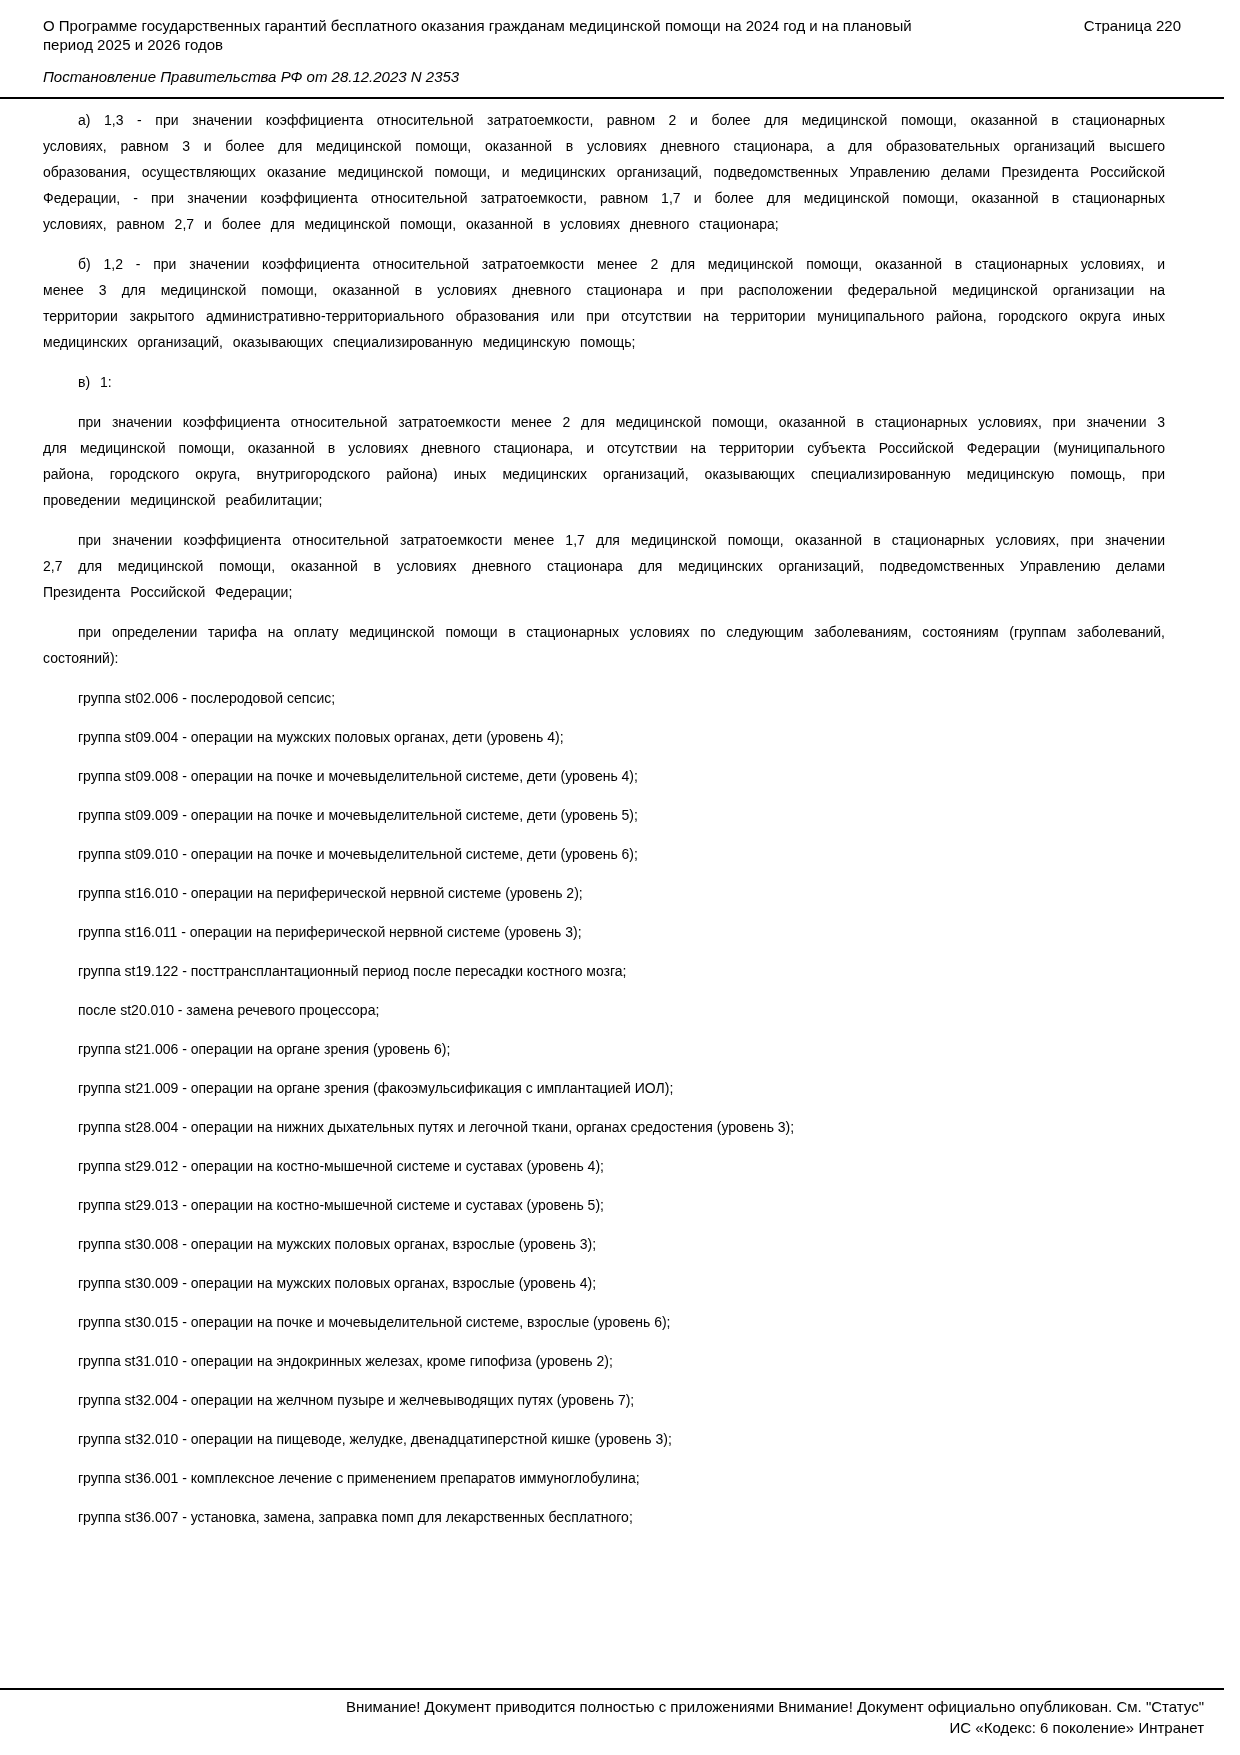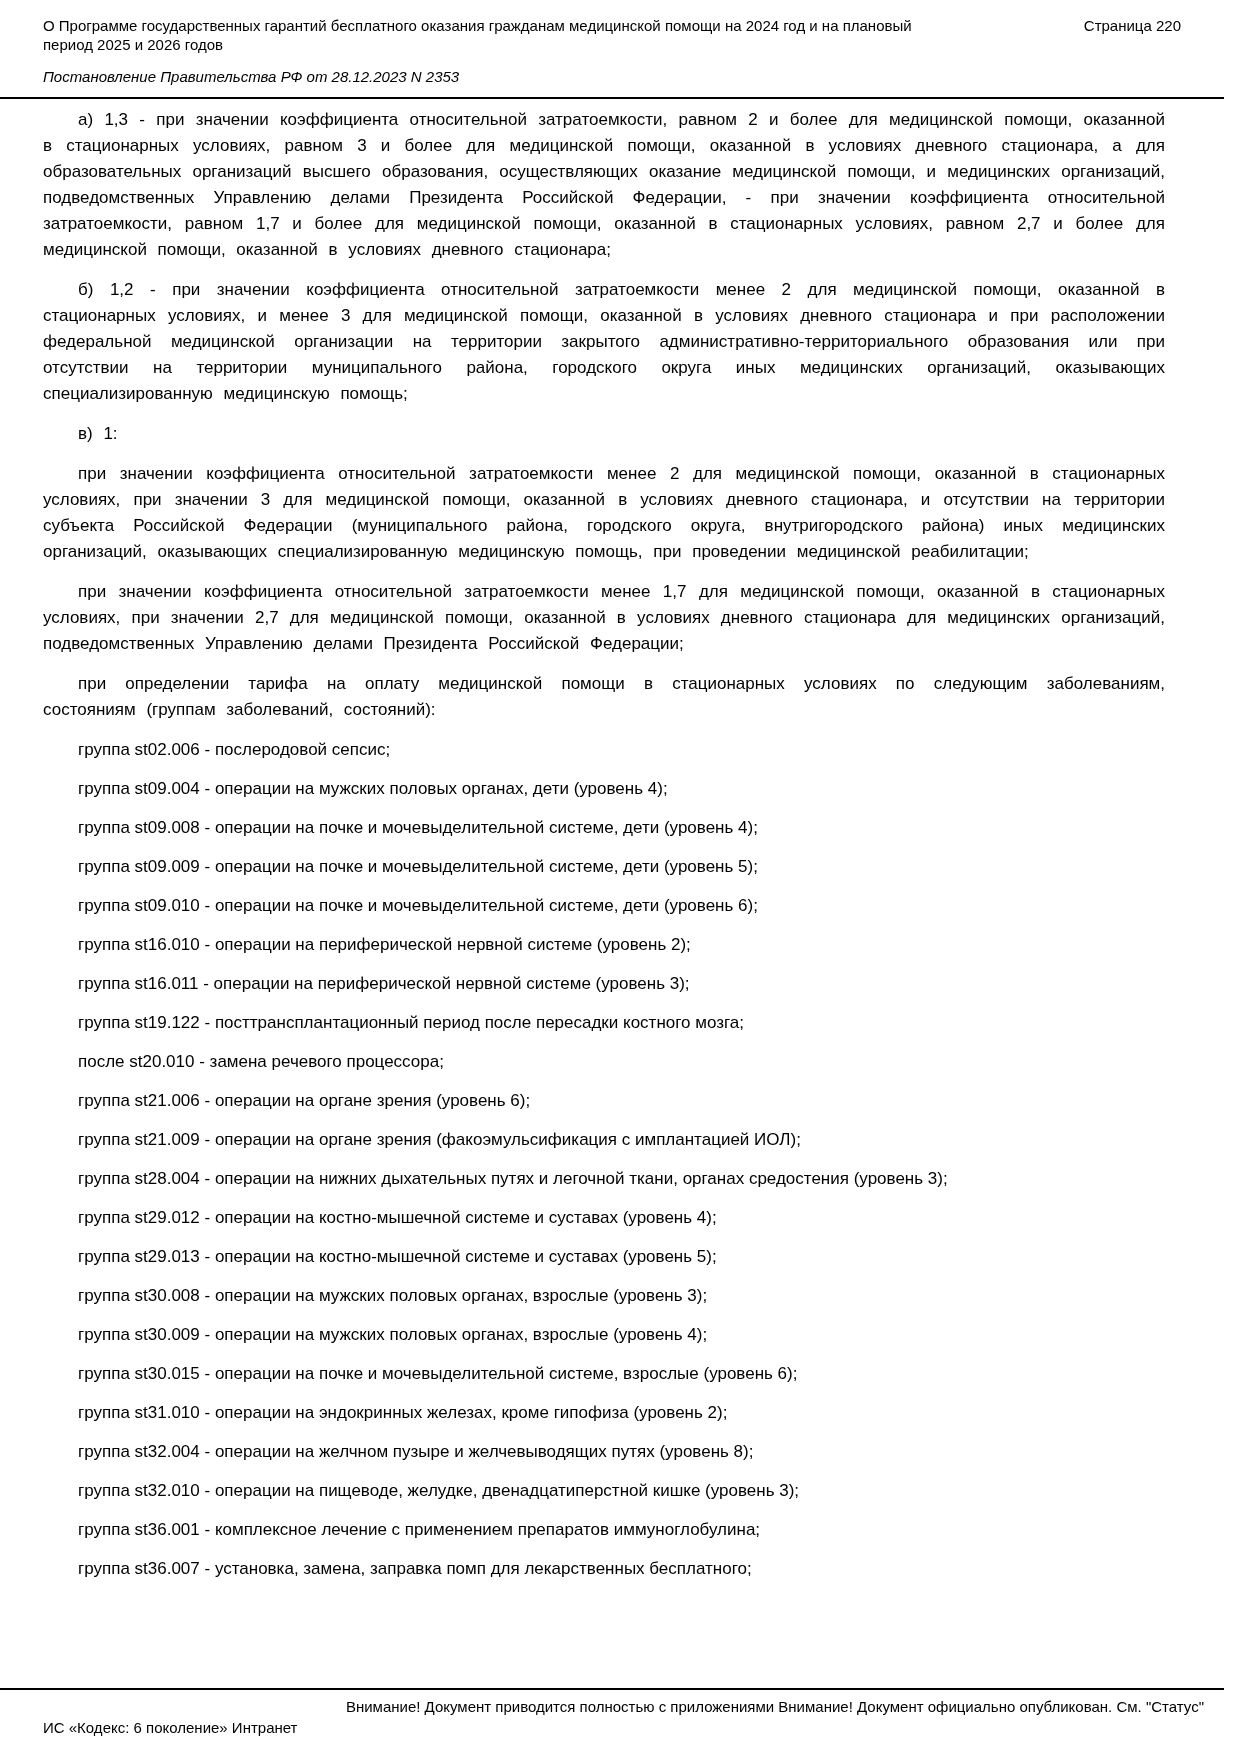--- a/index.html
+++ b/index.html
@@ -32,21 +32,21 @@
     white-space: nowrap;
   }
   .doc-header .subtitle {
     font-style: italic;
     line-height: 20px;
     margin-top: 13px;
   }
   
   .doc-body {
     padding: 8px 59px 0 43px;
-    font-size: 17px;
+    font-size: 14px;
     line-height: 26px;
   }
   .para {
     text-align: justify;
     text-indent: 35px;
     word-spacing: 6px;
     margin-bottom: 14px;
   }
   .group-item {
     padding-left: 35px;
@@ -58,21 +58,21 @@
     position: absolute;
     left: 0;
     right: 0;
     bottom: 17px;
     border-top: 2px solid #000000;
     padding: 6px 20px 0 43px;
     font-size: 15px;
     line-height: 21px;
   }
   .footer-notice { text-align: right; }
-  .footer-source { text-align: left; }
+  .footer-source { text-align: right; }
 </style>
 </head>
 <body>
 
 <div class="page">
 
   <div class="doc-header">
     <div class="header-row">
       <div class="title">О Программе государственных гарантий бесплатного оказания гражданам медицинской помощи на 2024 год и на плановый период 2025 и 2026 годов</div>
       <div class="page-label">Страница 220</div>
@@ -100,21 +100,21 @@
       <div class="group-item">после st20.010 - замена речевого процессора;</div>
       <div class="group-item">группа st21.006 - операции на органе зрения (уровень 6);</div>
       <div class="group-item">группа st21.009 - операции на органе зрения (факоэмульсификация с имплантацией ИОЛ);</div>
       <div class="group-item">группа st28.004 - операции на нижних дыхательных путях и легочной ткани, органах средостения (уровень 3);</div>
       <div class="group-item">группа st29.012 - операции на костно-мышечной системе и суставах (уровень 4);</div>
       <div class="group-item">группа st29.013 - операции на костно-мышечной системе и суставах (уровень 5);</div>
       <div class="group-item">группа st30.008 - операции на мужских половых органах, взрослые (уровень 3);</div>
       <div class="group-item">группа st30.009 - операции на мужских половых органах, взрослые (уровень 4);</div>
       <div class="group-item">группа st30.015 - операции на почке и мочевыделительной системе, взрослые (уровень 6);</div>
       <div class="group-item">группа st31.010 - операции на эндокринных железах, кроме гипофиза (уровень 2);</div>
-      <div class="group-item">группа st32.004 - операции на желчном пузыре и желчевыводящих путях (уровень 8);</div>
+      <div class="group-item">группа st32.004 - операции на желчном пузыре и желчевыводящих путях (уровень 7);</div>
       <div class="group-item">группа st32.010 - операции на пищеводе, желудке, двенадцатиперстной кишке (уровень 3);</div>
       <div class="group-item">группа st36.001 - комплексное лечение с применением препаратов иммуноглобулина;</div>
       <div class="group-item">группа st36.007 - установка, замена, заправка помп для лекарственных бесплатного;</div>
     </div>
   </div>
 
   <div class="doc-footer">
     <div class="footer-notice">Внимание! Документ приводится полностью с приложениями Внимание! Документ официально опубликован. См.  "Статус"</div>
     <div class="footer-source">ИС «Кодекс: 6 поколение» Интранет</div>
   </div>

